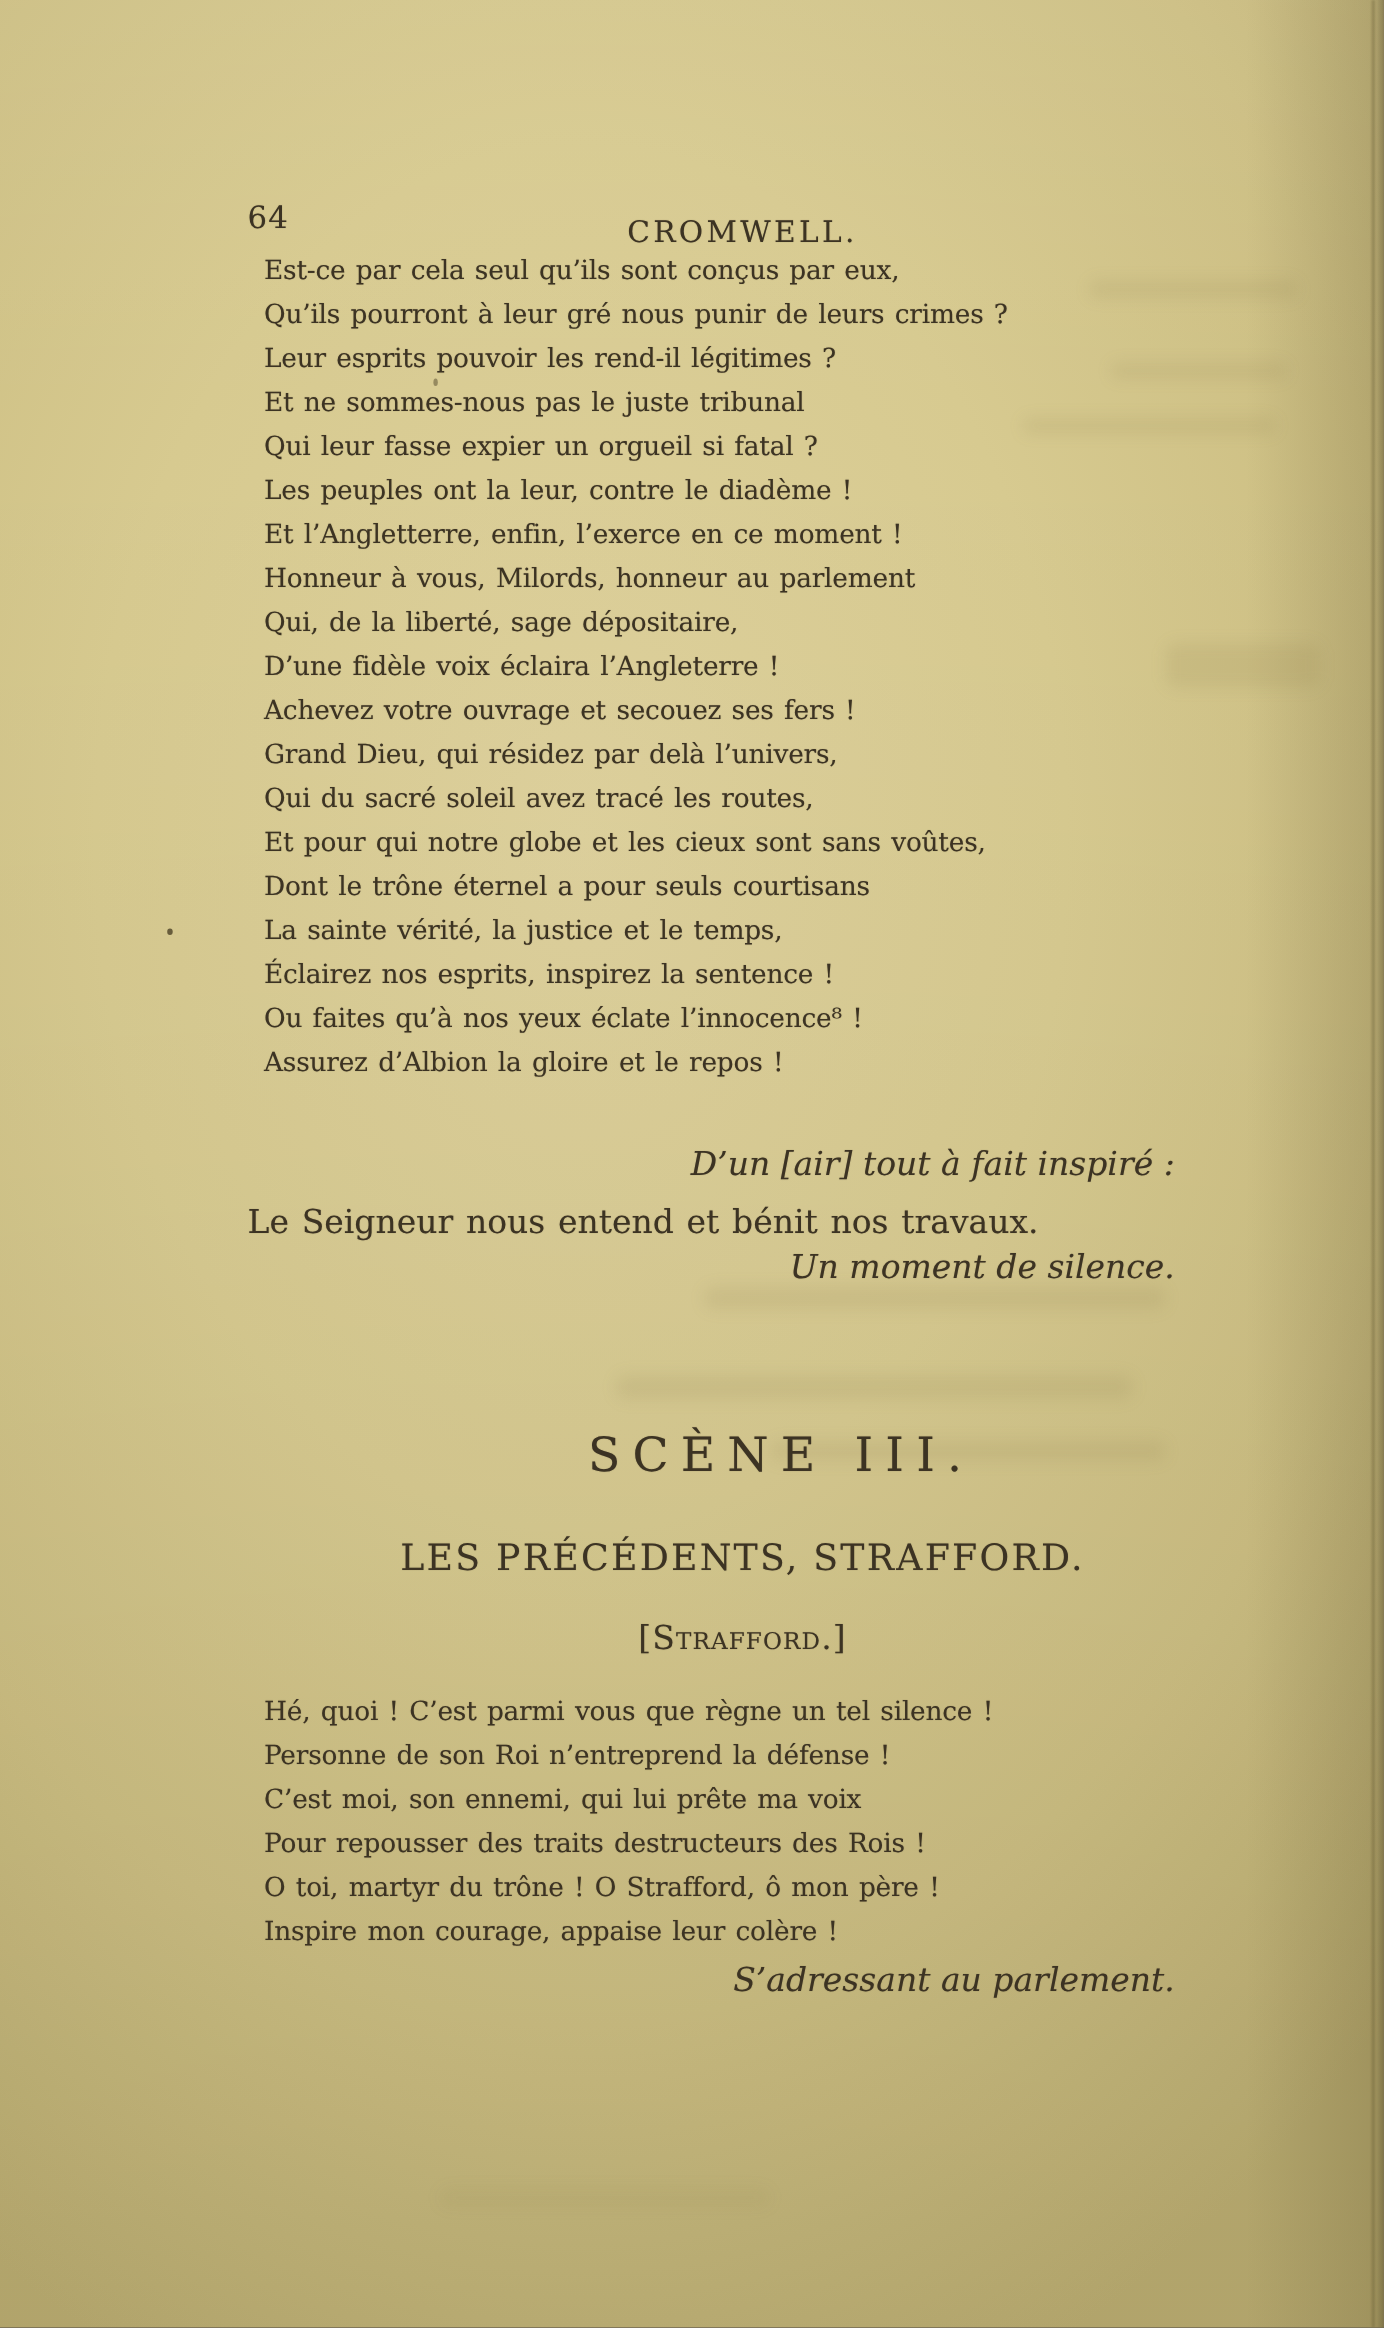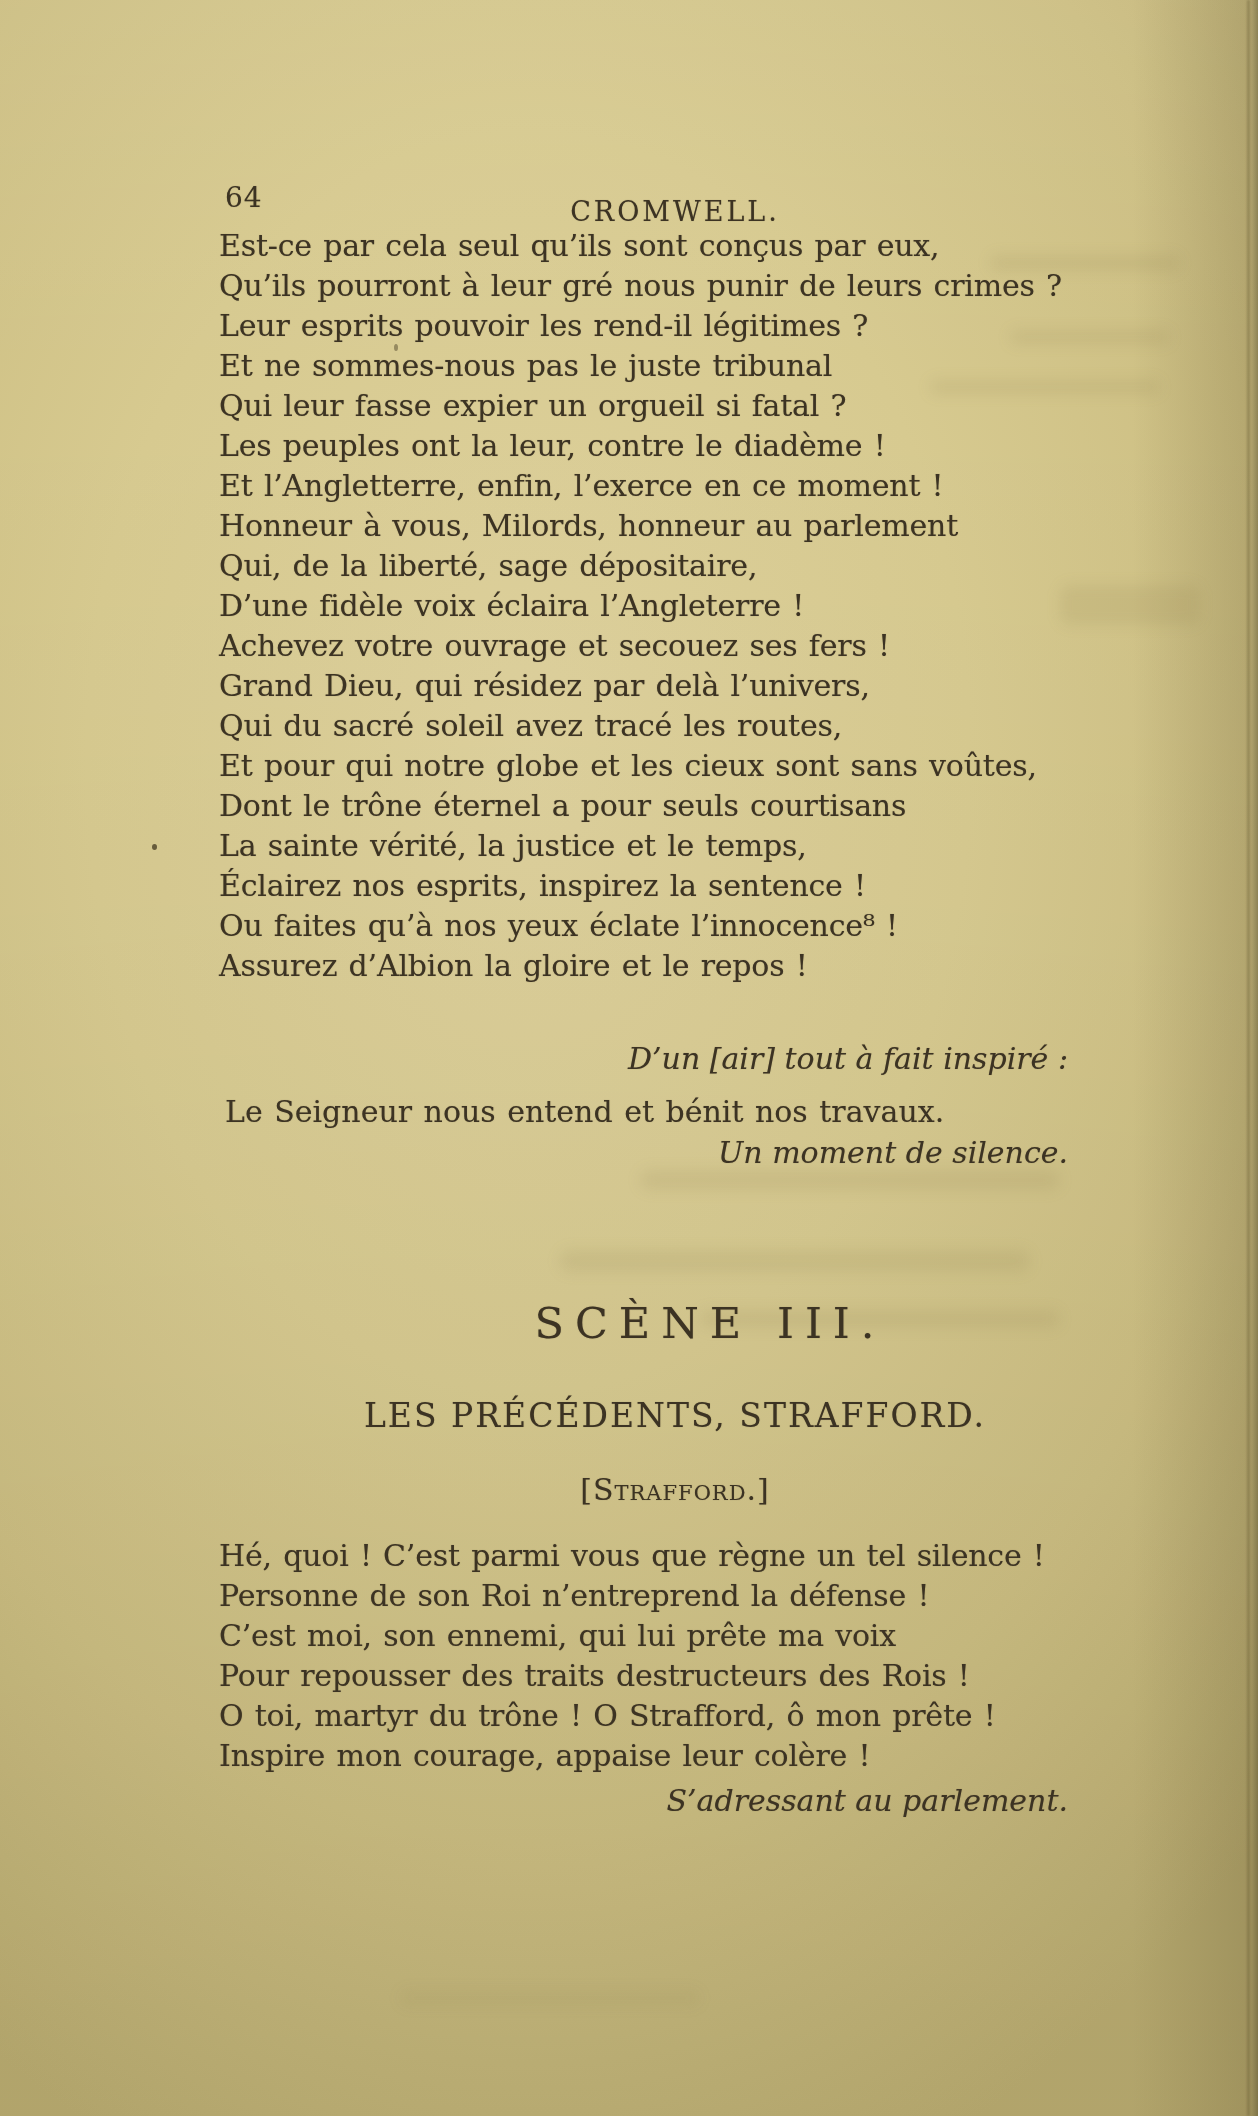--- a/index.html
+++ b/index.html
@@ -15,21 +15,21 @@
       linear-gradient(to bottom, rgba(255,255,255,.05) 0%, rgba(0,0,0,0) 18%, rgba(0,0,0,.05) 96%),
       radial-gradient(ellipse 1050px 1500px at 42% 36%, #ded19d 0%, #d7ca90 42%, #ccbe82 72%, #bbad71 100%);
   }
   .edge-line{position:absolute;top:0;left:1247px;width:3px;height:2116px;background:rgba(92,80,42,.35);filter:blur(1px);}
   .smudge{position:absolute;background:rgba(128,114,62,.12);filter:blur(7px);border-radius:10px;}
   .speck{position:absolute;background:rgba(72,62,36,.78);border-radius:50%;}
 
   .page-number{position:absolute;left:225px;top:181px;font-size:28px;letter-spacing:1px;}
   .running-title{position:absolute;left:225px;top:184px;width:900px;text-align:center;font-size:27px;letter-spacing:3px;margin-top:12px;}
 
-  .verse{position:absolute;left:219px;width:940px;font-size:30px;letter-spacing:-.2px;word-spacing:2px;}
+  .verse{position:absolute;left:240px;width:940px;font-size:24px;letter-spacing:-.2px;word-spacing:2px;}
   .verse .vline{height:40px;line-height:40px;white-space:nowrap;}
   .verse-1{top:226px;}
   .verse-2{top:1536px;}
   .single-line{position:absolute;left:225px;top:1092px;font-size:30px;line-height:40px;white-space:nowrap;word-spacing:2px;}
 
   .stage{position:absolute;left:225px;width:843px;text-align:right;font-style:italic;font-size:30px;line-height:38px;white-space:nowrap;}
   .stage-1{top:1040px;}
   .stage-2{top:1134px;}
   .stage-3{top:1782px;}
 
@@ -87,19 +87,19 @@
 
   <div class="scene-heading">SCÈNE III.</div>
   <div class="scene-characters">LES PRÉCÉDENTS, STRAFFORD.</div>
   <div class="scene-speaker">[Strafford.]</div>
 
   <div class="verse verse-2">
     <div class="vline">Hé, quoi ! C’est parmi vous que règne un tel silence !</div>
     <div class="vline">Personne de son Roi n’entreprend la défense !</div>
     <div class="vline">C’est moi, son ennemi, qui lui prête ma voix</div>
     <div class="vline">Pour repousser des traits destructeurs des Rois !</div>
-    <div class="vline">O toi, martyr du trône ! O Strafford, ô mon prête !</div>
+    <div class="vline">O toi, martyr du trône ! O Strafford, ô mon père !</div>
     <div class="vline">Inspire mon courage, appaise leur colère !</div>
   </div>
 
   <div class="stage stage-3">S’adressant au parlement.</div>
 
 </div>
 
 </body></html>

